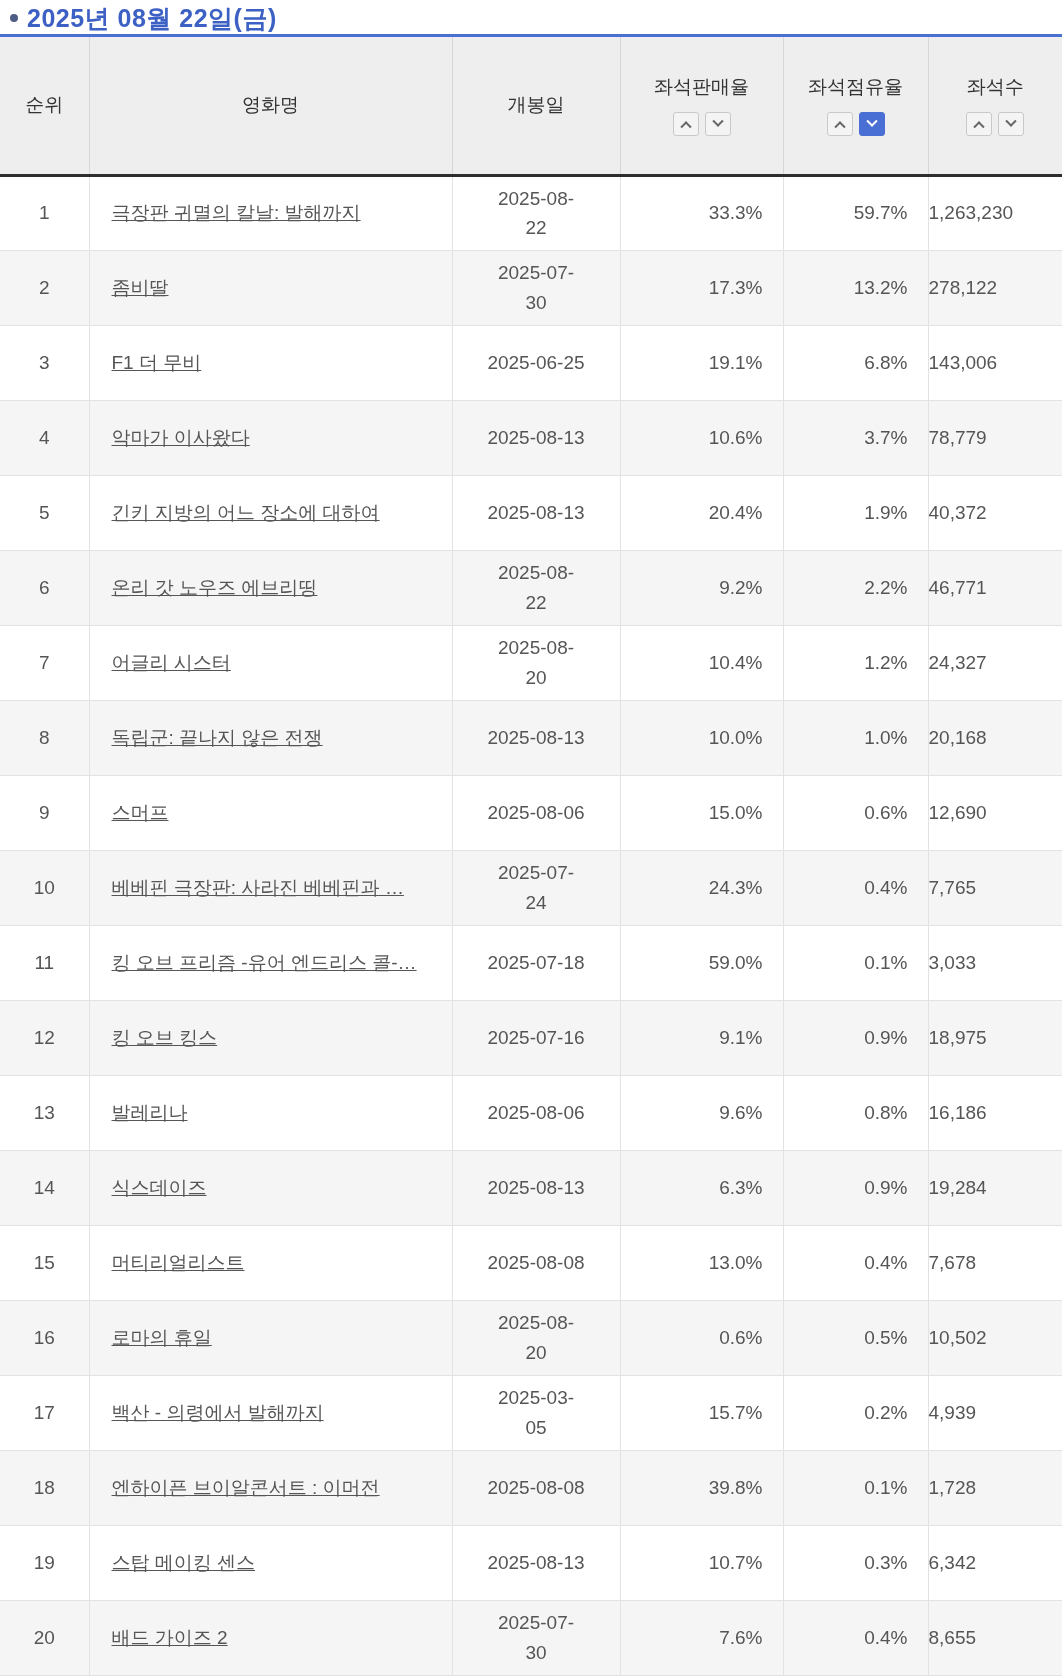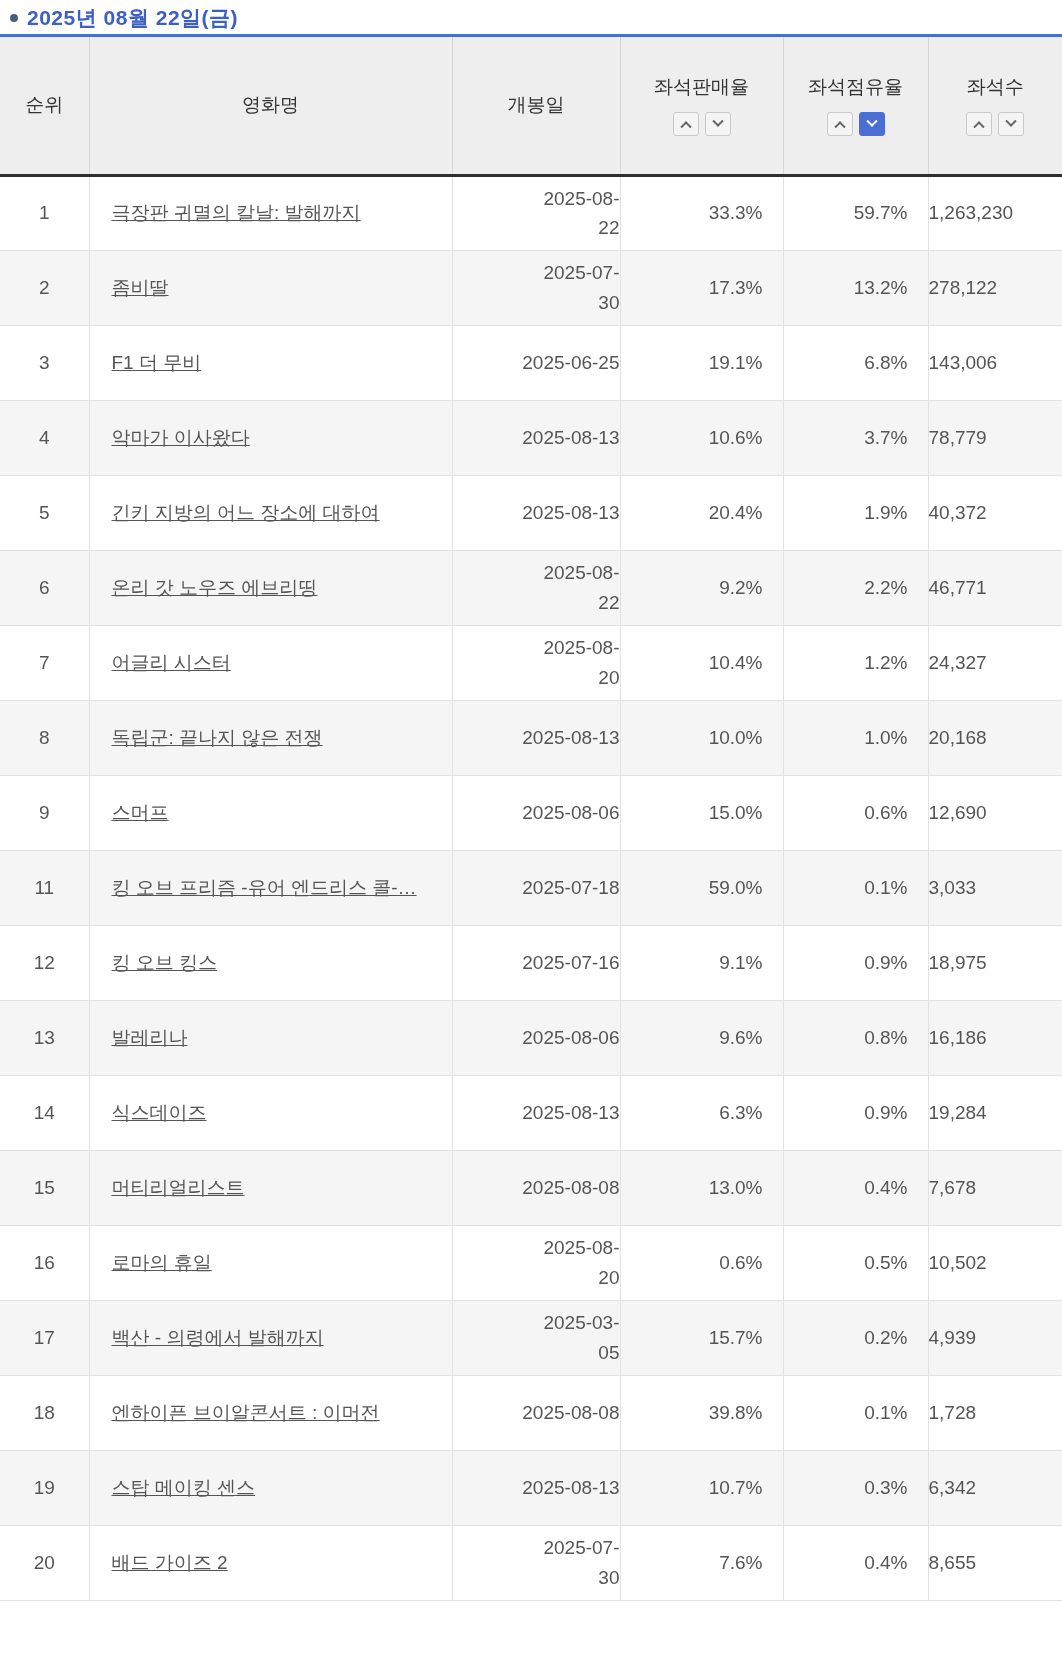--- a/index.html
+++ b/index.html
@@ -16,21 +16,21 @@
   }
   *{box-sizing:border-box;}
   html,body{margin:0;padding:0;}
   body{
     width:1062px;height:1678px;overflow:hidden;background:#fff;
     font-family:"Liberation Sans", sans-serif;
   }
   
   .title-bar{display:flex;align-items:center;gap:9px;padding:6px 0 4px 10px;height:34px;}
   .ring-icon{width:8px;height:8px;border:4px solid var(--title-bullet);border-radius:50%;flex:0 0 auto;}
-  .title-text{font-size:21px;font-weight:bold;color:var(--title-text);letter-spacing:0.5px;}
+  .title-text{font-size:25px;font-weight:bold;color:var(--title-text);letter-spacing:0.5px;}
   .accent-rule{height:3px;background:var(--accent-rule);}
   
   table{width:100%;border-collapse:collapse;table-layout:fixed;}
   thead th{
     background:var(--header-bg);
     height:138px;
     border-bottom:3px solid var(--header-border);
     border-right:1px solid #d7d7d7;
     vertical-align:middle;
     font-size:19px;font-weight:500;color:var(--header-text);
@@ -55,21 +55,21 @@
     border-right:1px solid var(--grid-line);
     font-size:19px;color:var(--body-text);
     vertical-align:middle;
   }
   tbody td:last-child{border-right:none;}
   tbody tr:nth-child(even){background:var(--row-alt-bg);}
   .c-rank{text-align:center;}
   .c-title{padding-left:22px;}
   .c-title a{color:var(--body-text);text-decoration:underline;cursor:pointer;}
   .c-date{text-align:center;line-height:1.55;}
-  .c-date span{display:block;text-align:right;}
+  .c-date span{display:block;}
   .c-pct{text-align:right;padding-right:20px;}
   .c-count{text-align:left;padding-right:8px;}
 </style>
 </head>
 <body>
 
 <div class="title-bar">
   <span class="ring-icon"></span>
   <span class="title-text">2025년 08월 22일(금)</span>
 </div>
@@ -244,20 +244,31 @@
     <td class="c-title"><a>스머프</a></td>
     <td class="c-date">
           <span class="d1">2025-08-06</span>
           <span class="d2"></span>
         </td>
     <td class="c-pct"><span>15.0%</span></td>
     <td class="c-pct"><span>0.6%</span></td>
     <td class="c-count"><span>12,690</span></td>
   </tr>
 
+  <tr>
+    <td class="c-rank"><span>10</span></td>
+    <td class="c-title"><a>베베핀 극장판: 사라진 베베핀과 …</a></td>
+    <td class="c-date">
+          <span class="d1">2025-07-</span>
+          <span class="d2">24</span>
+        </td>
+    <td class="c-pct"><span>24.3%</span></td>
+    <td class="c-pct"><span>0.4%</span></td>
+    <td class="c-count"><span>7,765</span></td>
+  </tr>
 
   <tr>
     <td class="c-rank"><span>11</span></td>
     <td class="c-title"><a>킹 오브 프리즘 -유어 엔드리스 콜-…</a></td>
     <td class="c-date">
           <span class="d1">2025-07-18</span>
           <span class="d2"></span>
         </td>
     <td class="c-pct"><span>59.0%</span></td>
     <td class="c-pct"><span>0.1%</span></td>

